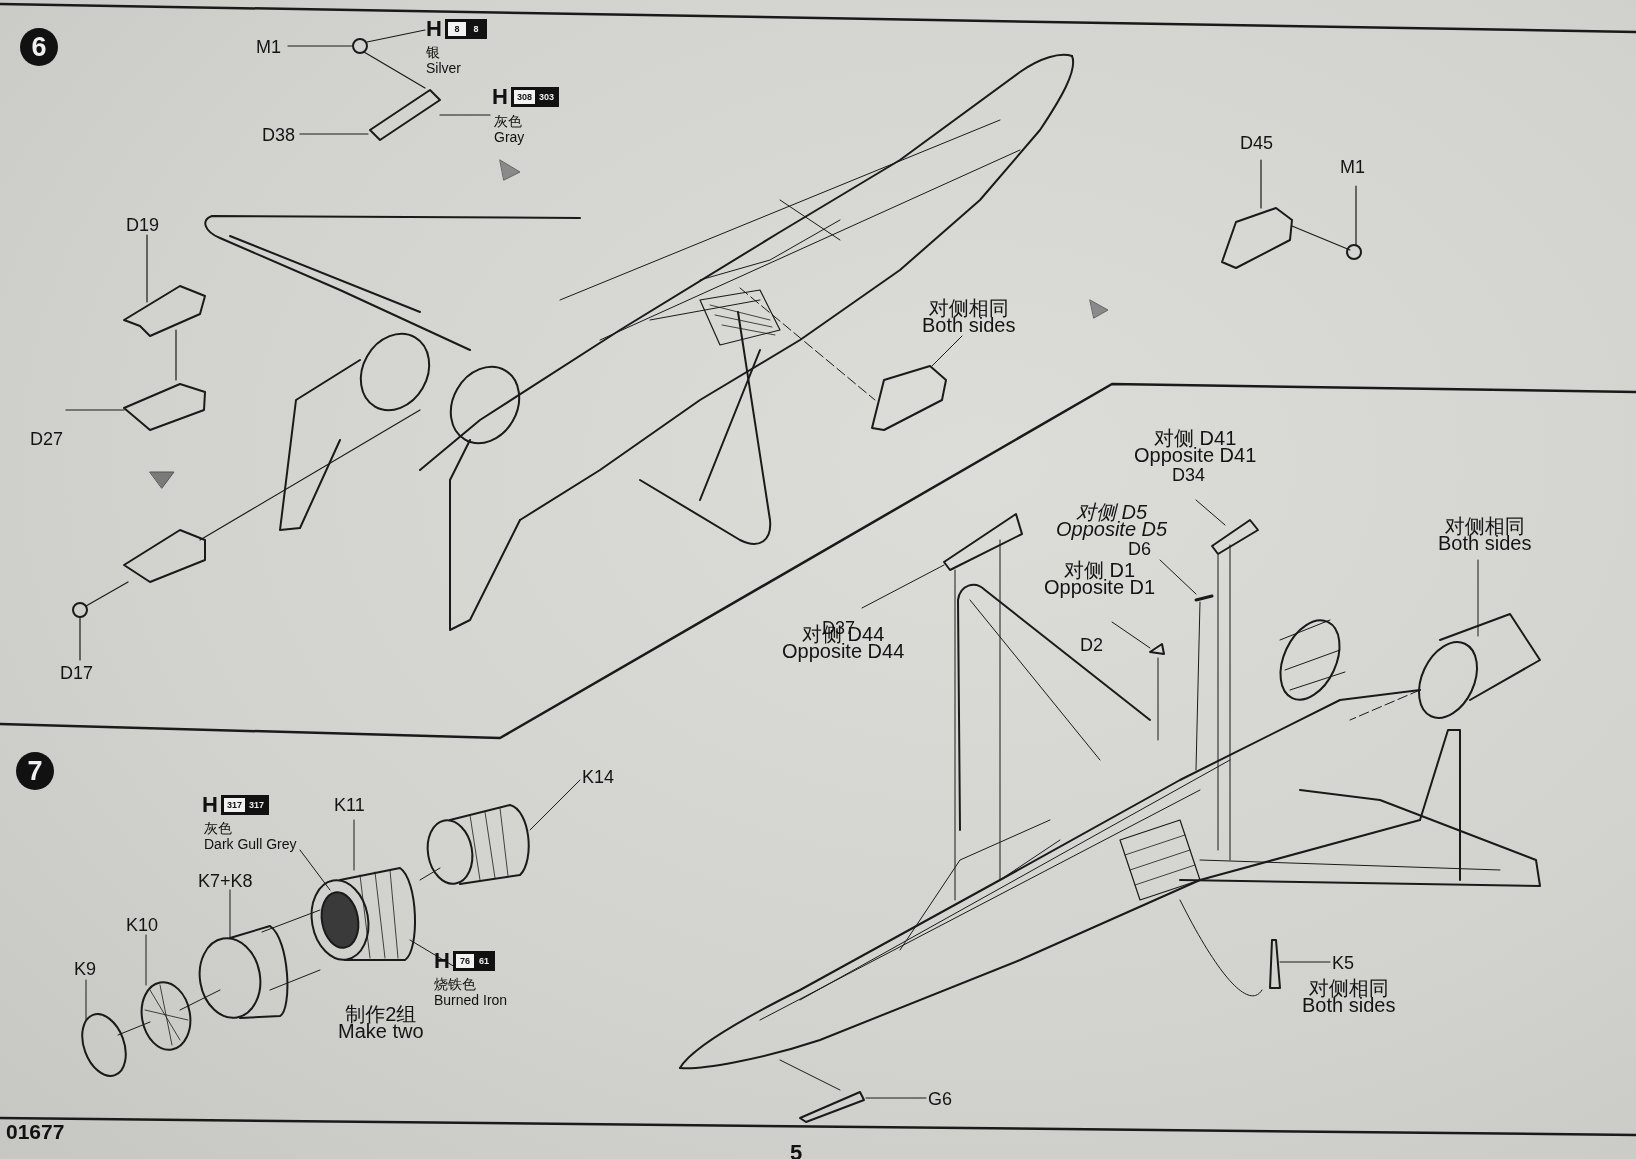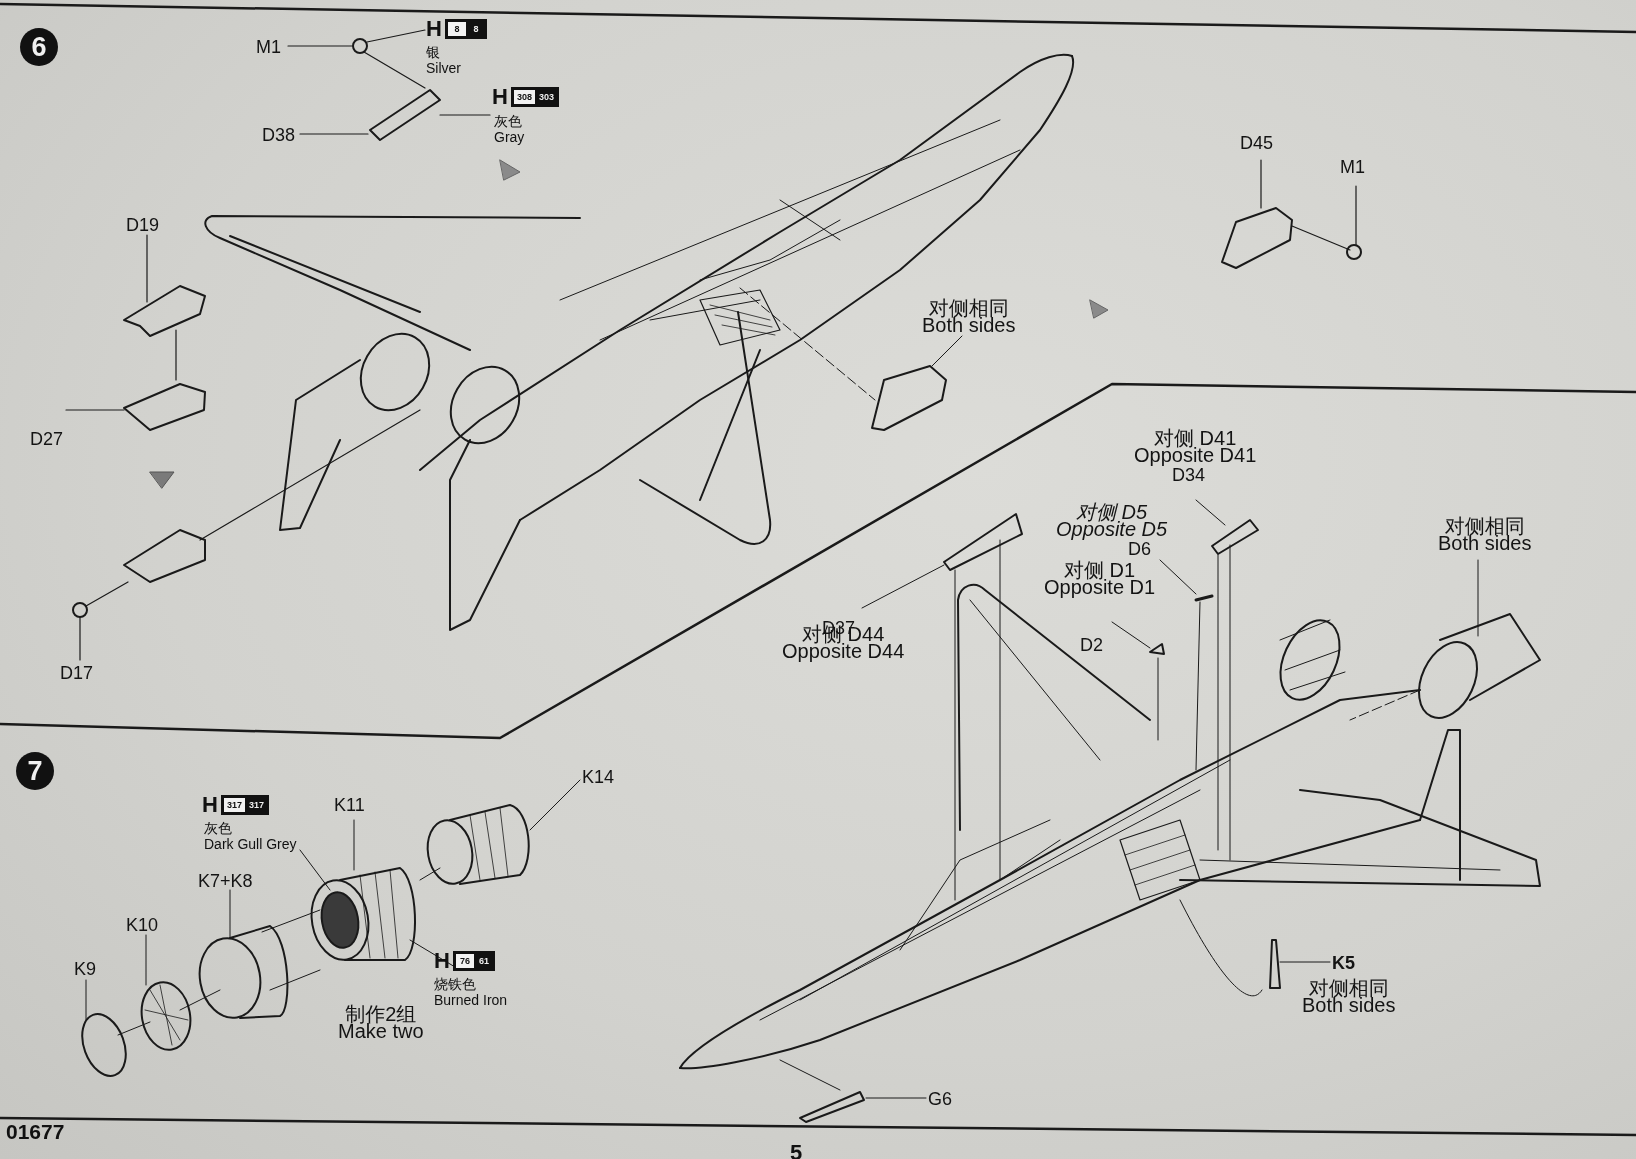--- a/index.html
+++ b/index.html
@@ -254,21 +254,21 @@
 <div class="lbl sm" style="left:782px;top:626px;">
   <div class="cn">对侧 D44</div>
   <div>Opposite D44</div>
 </div>
 
 <div class="lbl sm" style="left:1438px;top:518px;">
   <div class="cn">对侧相同</div>
   <div>Both sides</div>
 </div>
 
-<div class="lbl big" style="left:1332px;top:954px;font-weight:bold;">K5</div>
+<div class="lbl big" style="left:1332px;top:954px;">K5</div>
 <div class="lbl sm" style="left:1302px;top:980px;">
   <div class="cn">对侧相同</div>
   <div>Both sides</div>
 </div>
 
 <div class="lbl big" style="left:928px;top:1090px;">G6</div>
 
 <div class="lbl big" style="left:582px;top:768px;">K14</div>
 <div class="lbl big" style="left:334px;top:796px;text-align:center;">K11</div>
 <div class="paint" style="left:202px;top:794px;">

